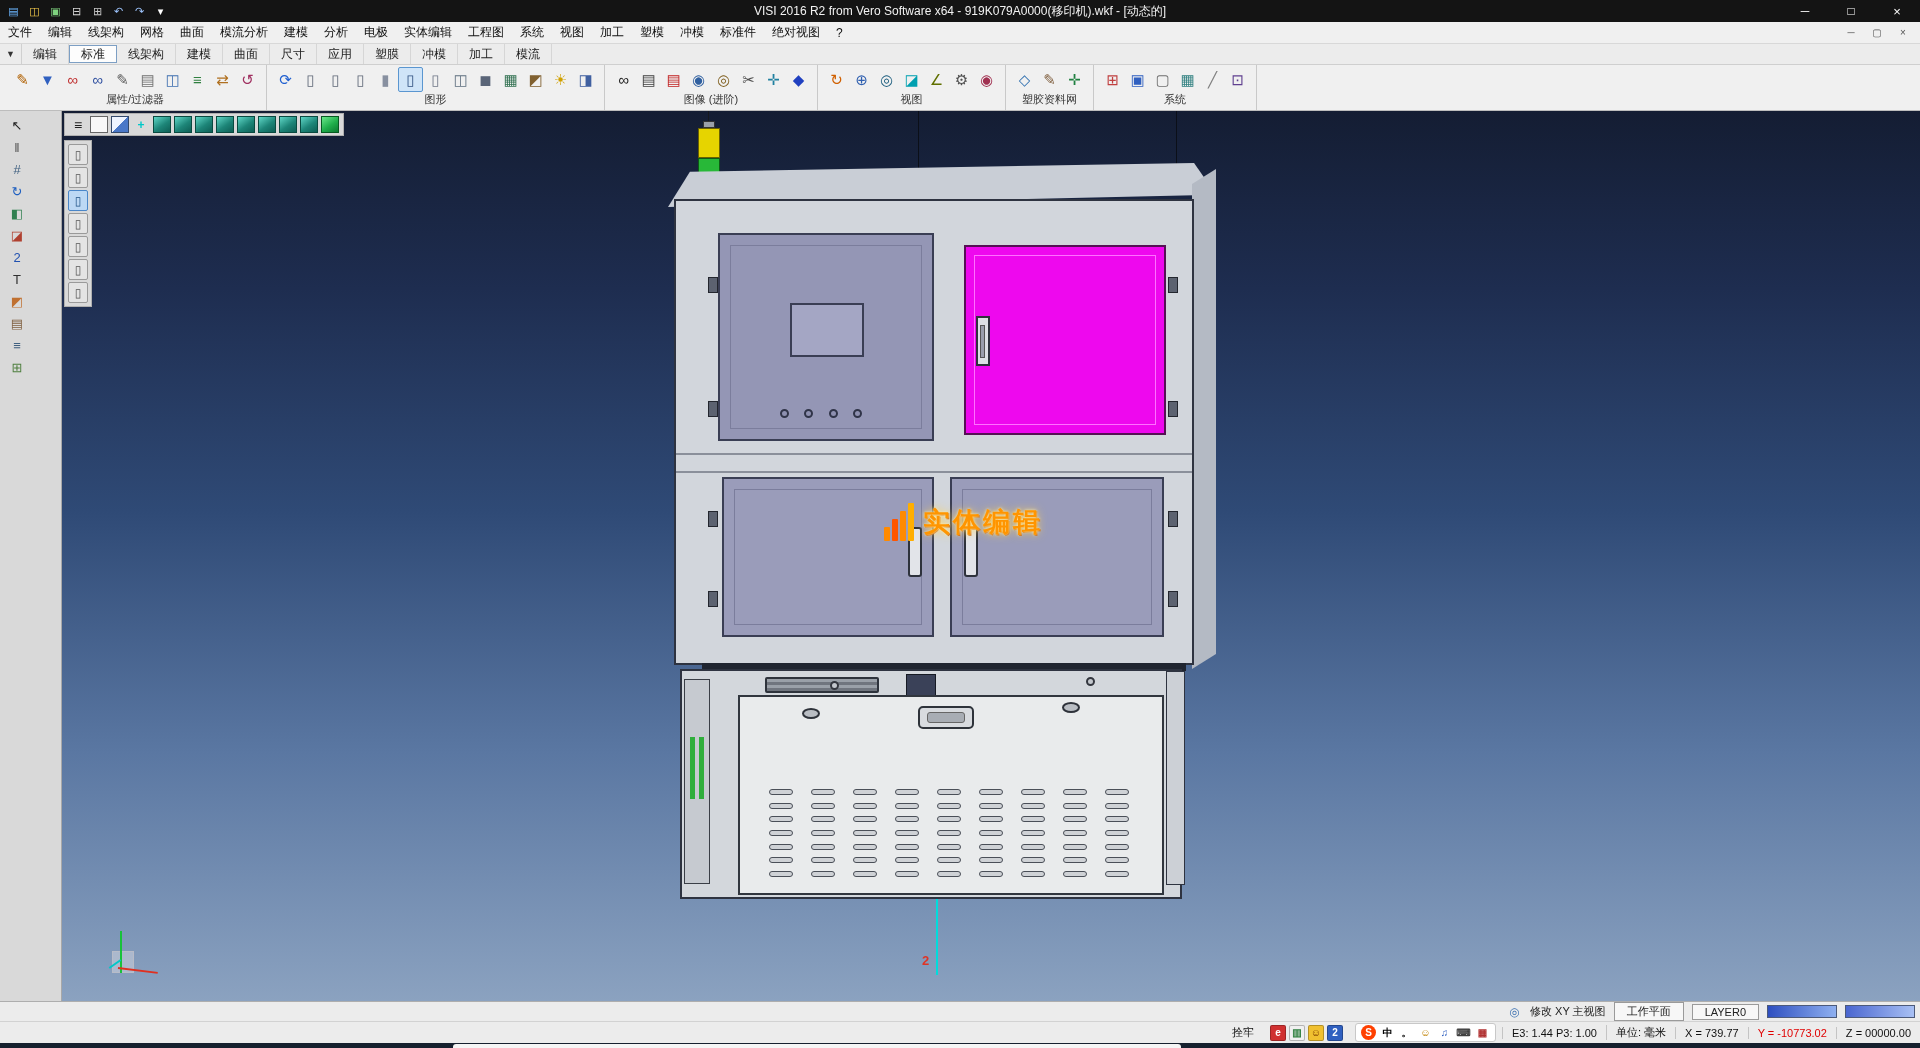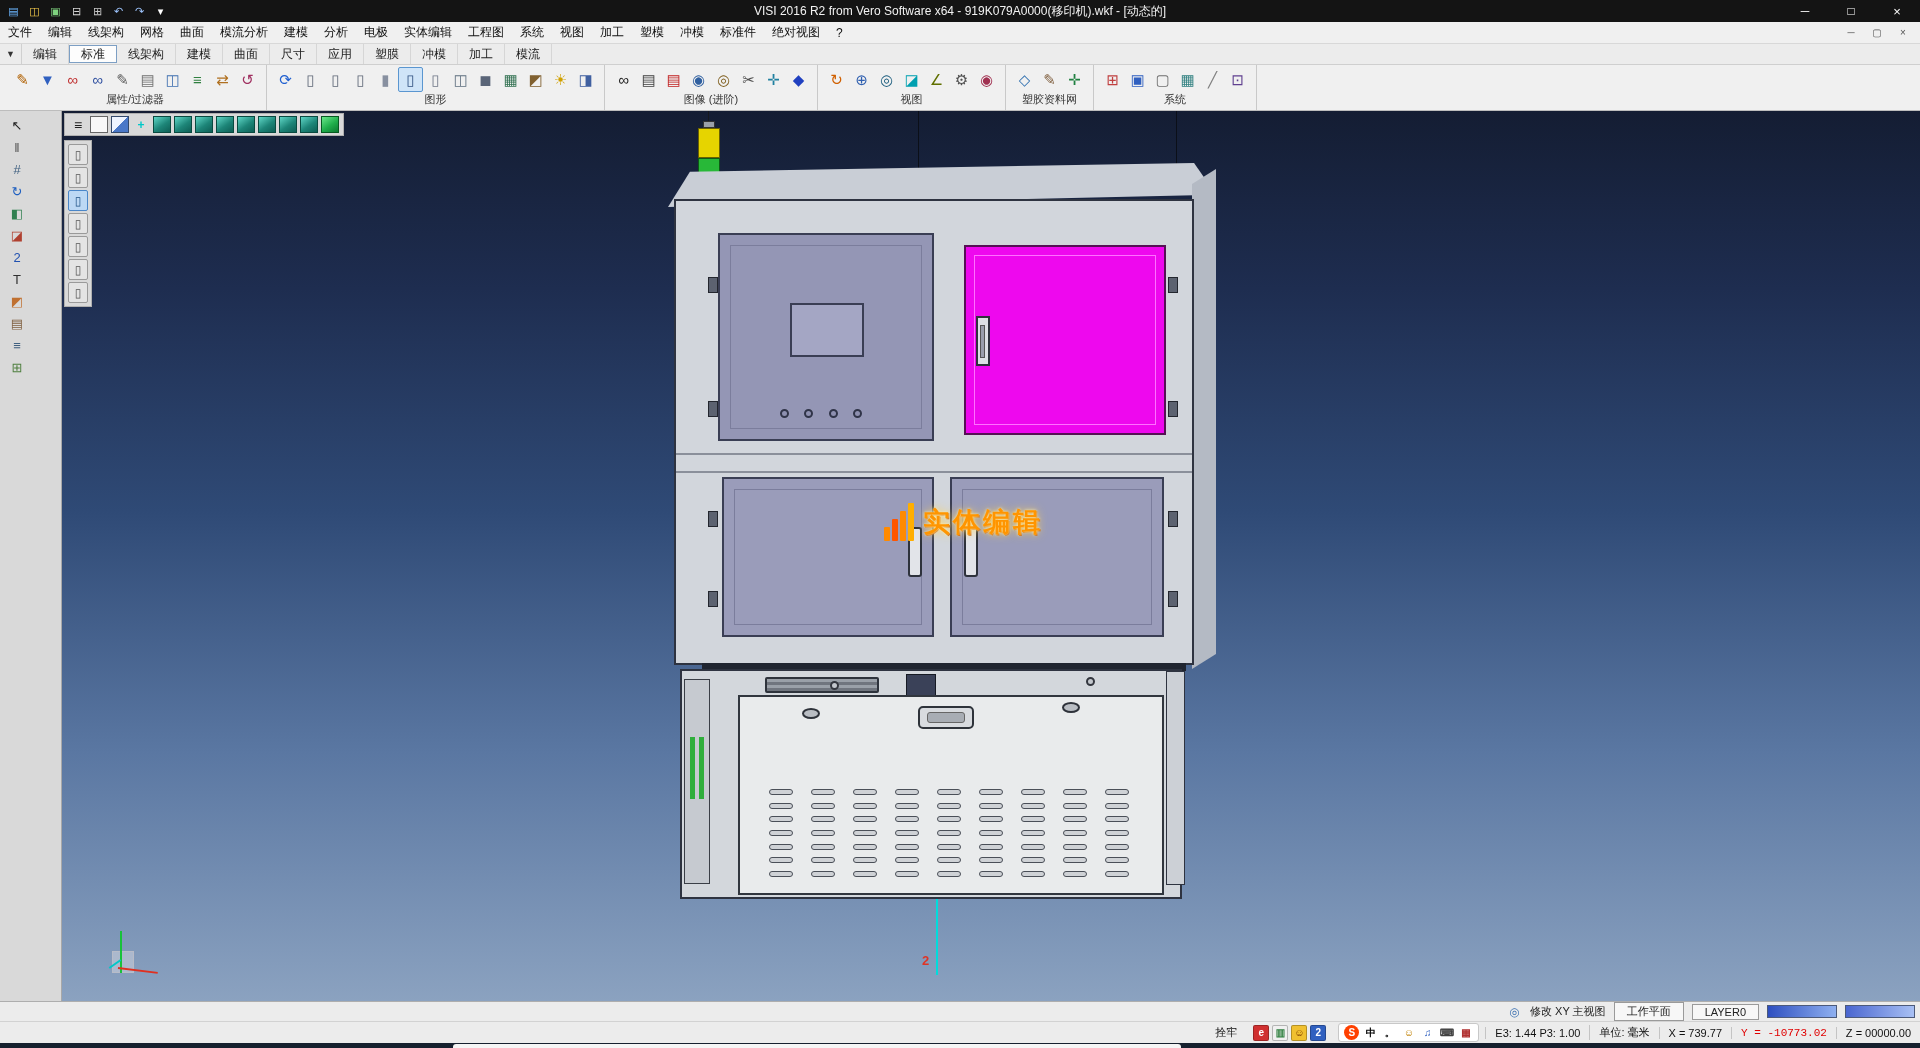--- a/index.html
+++ b/index.html
@@ -148,21 +148,21 @@
   .meter2 { background:linear-gradient(90deg,#4a66d0,#a8c0f4); }
 
   .statusB { height:22px; background:#ececec; border-top:1px solid #d2d2d2; display:flex; align-items:center; font-size:11px; color:#111; }
   .sb-spacer { flex:1; }
   .sb-lock { padding:0 10px; }
   .tray { display:flex; gap:3px; padding:0 6px; }
   .tray-icon { width:16px; height:16px; display:flex; align-items:center; justify-content:center; font-size:10px; font-weight:bold; border-radius:2px; border:1px solid rgba(0,0,0,0.25); }
   .ime { display:flex; align-items:center; gap:4px; background:#fff; border:1px solid #c8c8c8; border-radius:3px; padding:1px 5px; margin:0 6px; }
   .ime-icon { width:15px; height:15px; display:flex; align-items:center; justify-content:center; font-size:10px; font-weight:bold; border-radius:50%; }
   .sb-seg { padding:0 9px; border-left:1px solid #c4c4c4; white-space:nowrap; }
-  .coord-y { color:#e00000;font-family:Liberation Mono, monospace; }
+  .coord-y { color:#e00000; }
 
   .sliver { height:5px; background:#16202e; position:relative; }
   .sliver-white { position:absolute; left:453px; top:1px; width:728px; height:4px; background:#f5f5f5; border-radius:3px 3px 0 0; }
 </style>
 </head>
 <body>
 
 <div class="titlebar" data-name="titlebar">
   <div class="qat" data-name="quick-access-toolbar">
 

